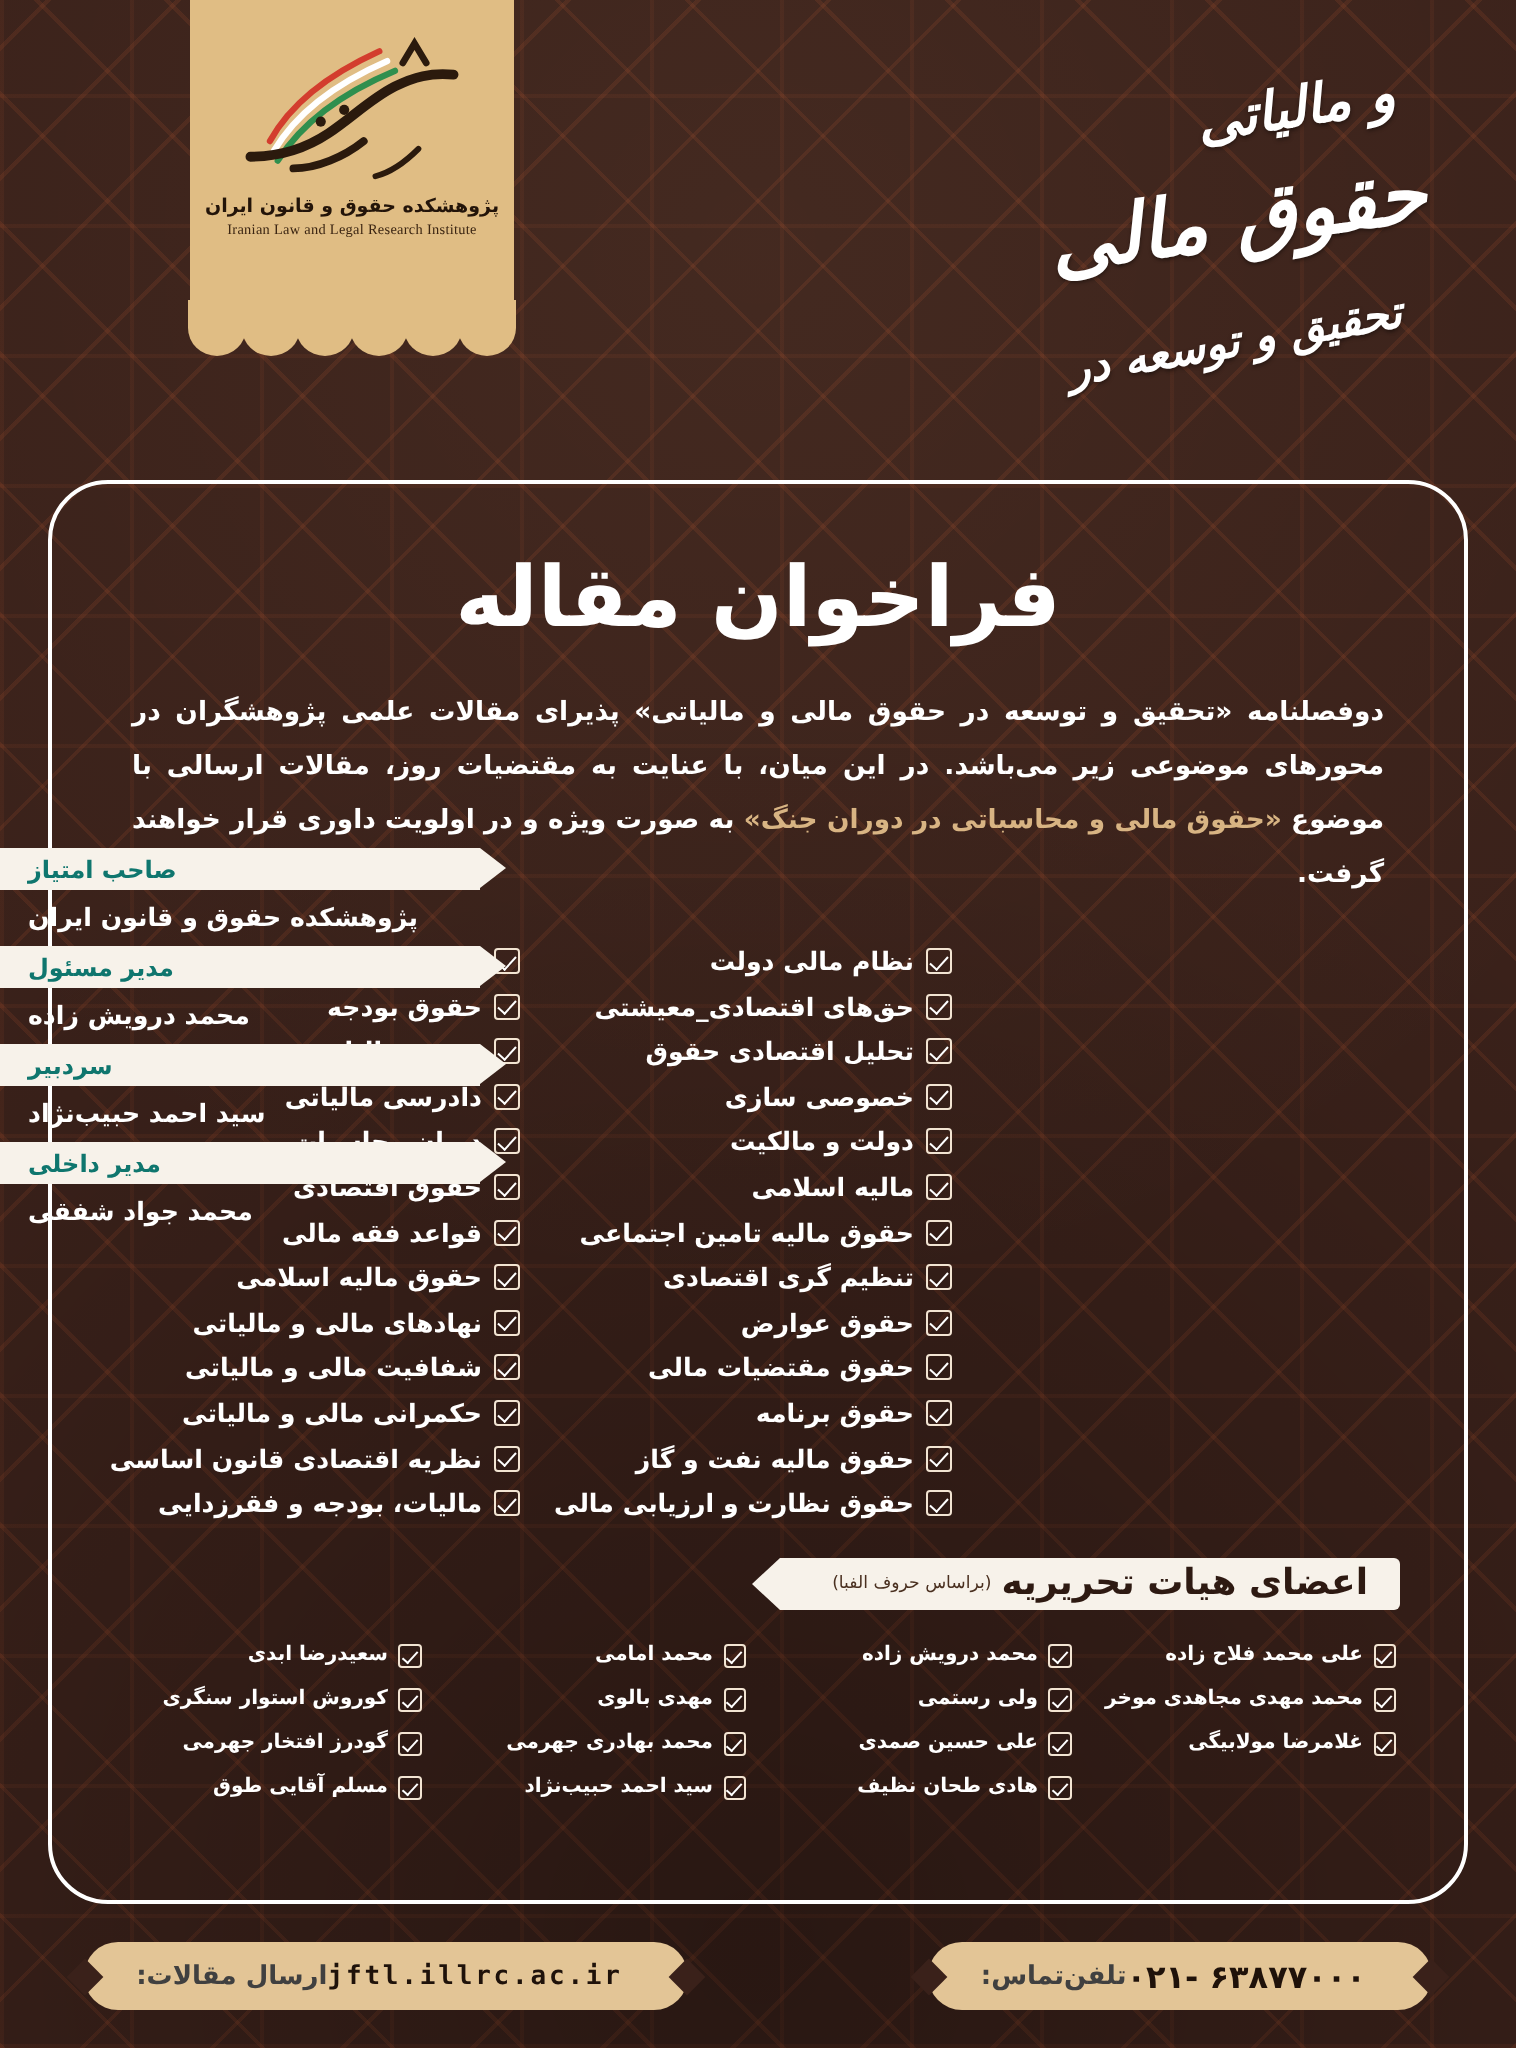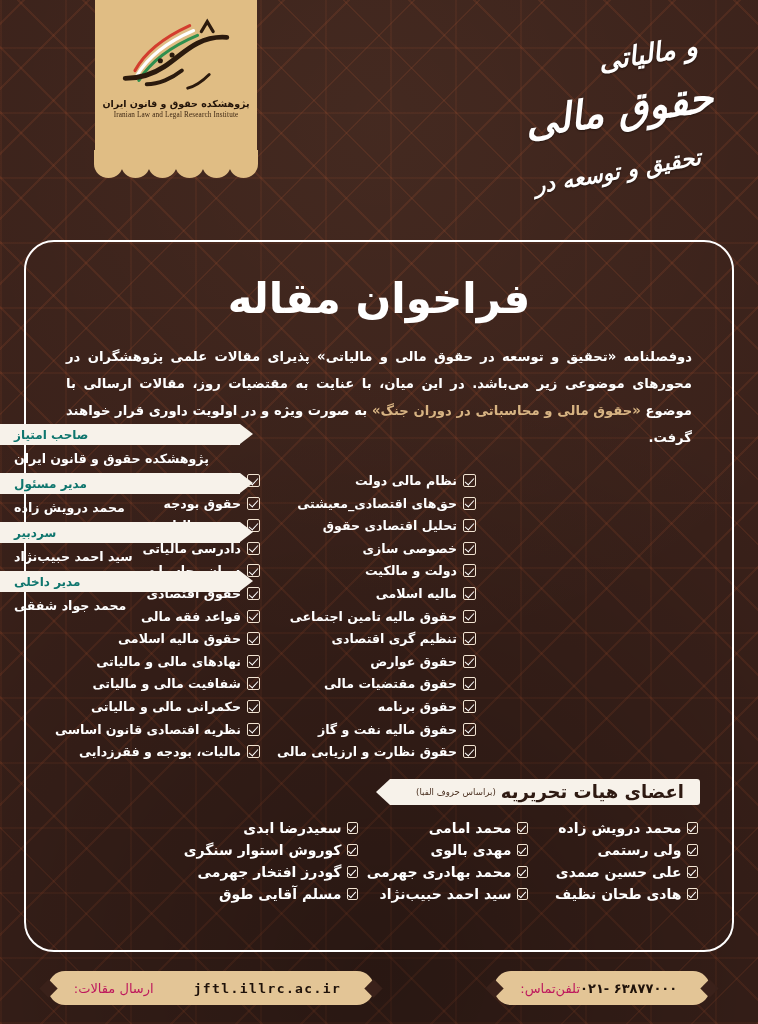--- a/index.html
+++ b/index.html
@@ -261,21 +261,21 @@
     margin-top:12px;
     padding-right:2px;
   }
   .board-col { width:160px; }
   .board-item {
     display:flex; align-items:center; gap:5px;
     height:22px; direction:rtl;
     justify-content:flex-start;
   }
   .board-name {
-    color:#ffffff; font-size:14px; font-weight:bold;
+    color:#ffffff; font-size:10px; font-weight:bold;
     white-space:nowrap;
     font-family:"DejaVu Sans", sans-serif;
   }
   .cbox-sm { width:11.5px; height:11.5px; }
   .cbox-sm::after { left:2.8px; top:.4px; width:3.4px; height:7px; border-width:0 1.4px 1.4px 0; }
 
   
   #footer {
     position:absolute;
     left:0; bottom:0; width:100%; height:72px;
@@ -299,36 +299,35 @@
     position:absolute; top:50%;
     width:13px; height:13px;
     margin-top:-6.5px;
     background:#3a211a;
     transform:rotate(45deg);
   }
   .pill::before { left:-6px; }
   .pill::after  { right:-6px; }
 
   .pill .lbl {
-    color:#be185d; font-size:13px; font-weight:normal;
+    color:#404040; font-size:13px; font-weight:bold;
     font-family:"DejaVu Sans", sans-serif;
   }
   .pill .val {
     color:#1f120a; font-size:13px; font-weight:bold;
     margin-right:7px;
     font-family:"DejaVu Sans Mono", monospace;
     letter-spacing:1.4px;
     direction:ltr;
-    padding-left:40px;
   }
   .pill .val-fa {
     font-family:"DejaVu Sans", sans-serif;
     letter-spacing:1px;
     margin-right:7px;
-    color:#1f120a; font-size:13px; font-weight:bold;
+    color:#1f120a; font-size:16px; font-weight:bold;
     direction:rtl;
   }
 </style>
 </head>
 <body>
 
 <div id="poster">
 
   <div id="header">
 
@@ -519,20 +518,34 @@
       <div id="board-head-row">
         <div id="board-head">
           <span id="board-title">اعضای هیات تحریریه</span>
           <span id="board-sub">(براساس حروف الفبا)</span>
         </div>
       </div>
       <div id="board-cols">
           <div class="board-col">
             <div class="board-item">
               <span class="cbox cbox-sm"></span>
+              <span class="board-name">علی محمد فلاح زاده</span>
+            </div>
+            <div class="board-item">
+              <span class="cbox cbox-sm"></span>
+              <span class="board-name">محمد مهدی مجاهدی موخر</span>
+            </div>
+            <div class="board-item">
+              <span class="cbox cbox-sm"></span>
+              <span class="board-name">غلامرضا مولابیگی</span>
+            </div>
+          </div>
+          <div class="board-col">
+            <div class="board-item">
+              <span class="cbox cbox-sm"></span>
               <span class="board-name">محمد درویش زاده</span>
             </div>
             <div class="board-item">
               <span class="cbox cbox-sm"></span>
               <span class="board-name">ولی رستمی</span>
             </div>
             <div class="board-item">
               <span class="cbox cbox-sm"></span>
               <span class="board-name">علی حسین صمدی</span>
             </div>

